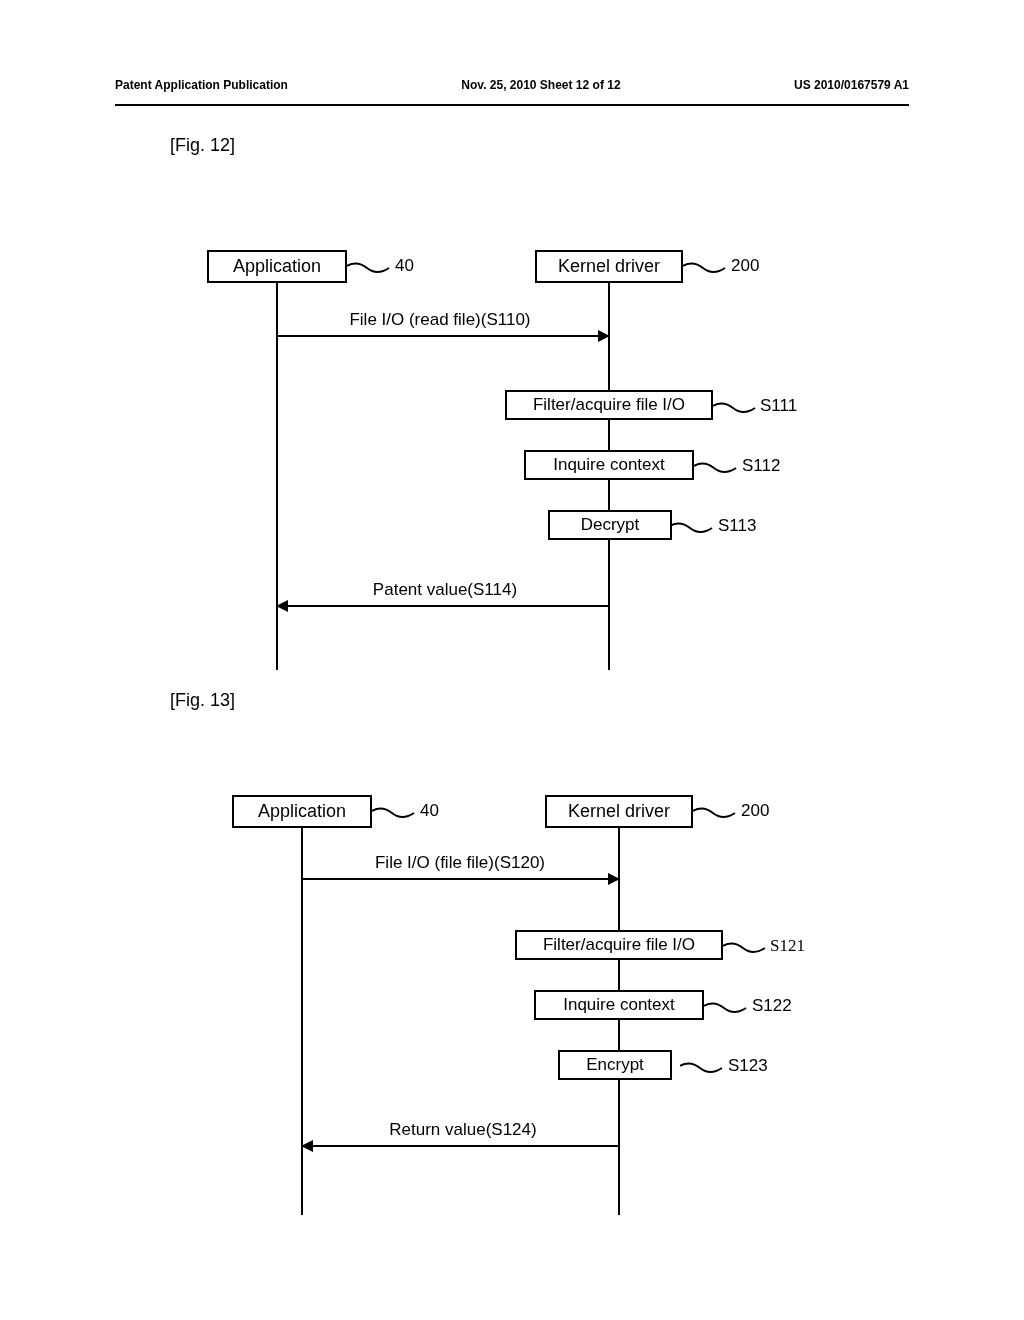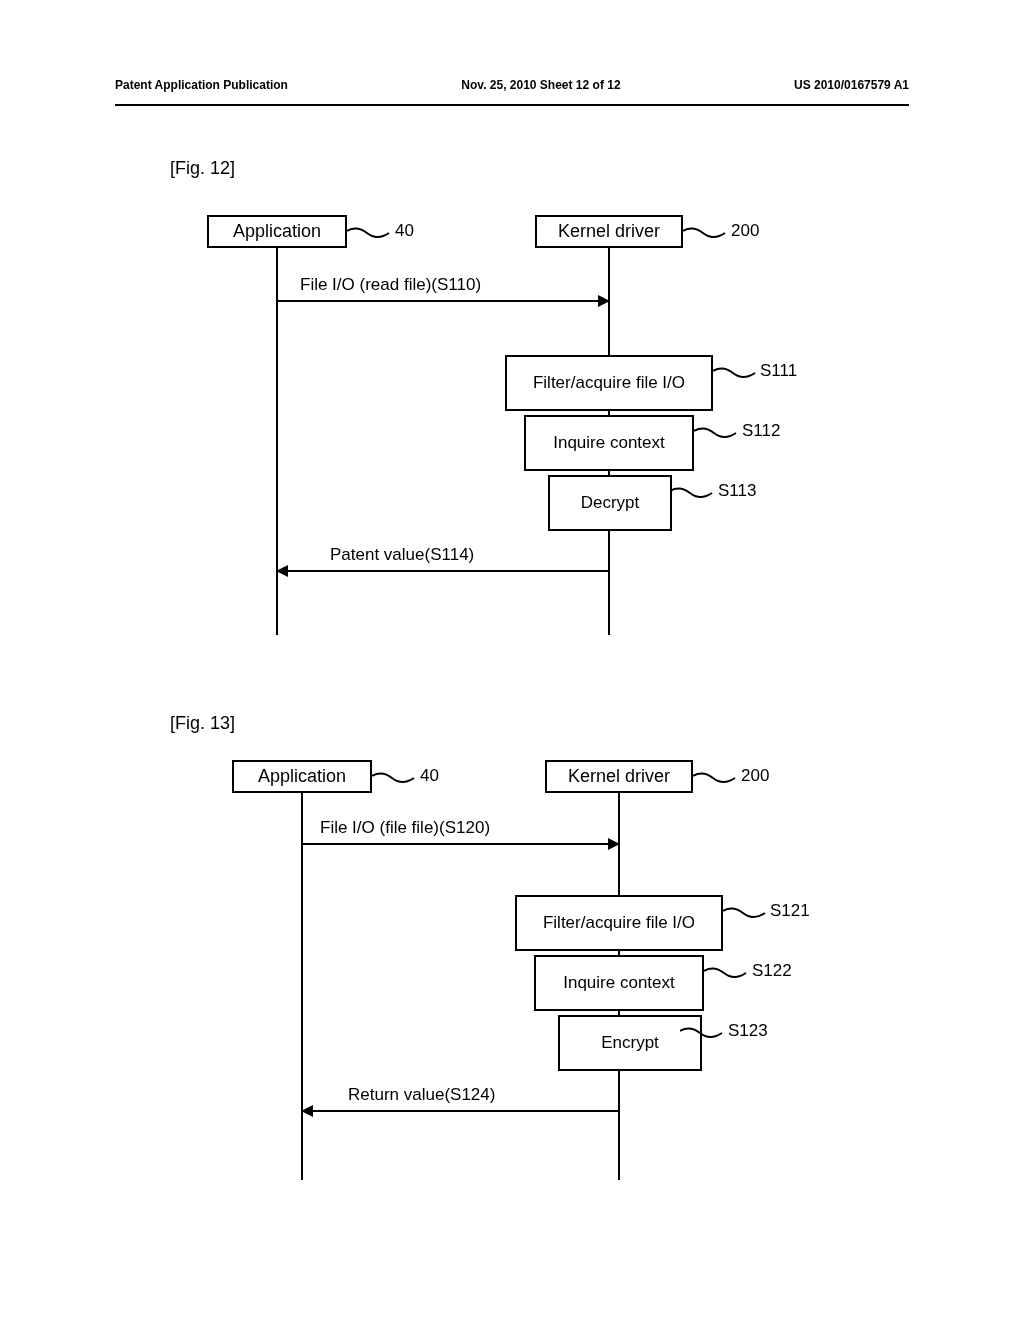--- a/index.html
+++ b/index.html
@@ -30,24 +30,24 @@
     position: absolute;
     top: 104px;
     left: 115px;
     right: 115px;
     height: 2px;
     background: #000;
   }
   .fig-label {
     font-size: 18px;
     position: absolute;
-    margin-top: 23px;
   }
   .diagram {
     position: absolute;
+    margin-top: 35px;
   }
   .lifeline-box {
     position: absolute;
     border: 2px solid #000;
     background: #fff;
     text-align: center;
     font-size: 18px;
     padding: 4px 0;
     box-sizing: border-box;
   }
@@ -57,21 +57,21 @@
     background: #000;
   }
   .msg-line {
     position: absolute;
     height: 2px;
     background: #000;
   }
   .msg-text {
     position: absolute;
     font-size: 17px;
-    text-align: left;
+    text-align: center;
   }
   .arrow-right {
     position: absolute;
     width: 0; height: 0;
     border-top: 6px solid transparent;
     border-bottom: 6px solid transparent;
     border-left: 12px solid #000;
   }
   .arrow-left {
     position: absolute;
@@ -79,21 +79,21 @@
     border-top: 6px solid transparent;
     border-bottom: 6px solid transparent;
     border-right: 12px solid #000;
   }
   .step-box {
     position: absolute;
     border: 2px solid #000;
     background: #fff;
     text-align: center;
     font-size: 17px;
-    padding: 16px 0;
+    padding: 3px 0;
     box-sizing: border-box;
   }
   .ref-label {
     position: absolute;
     font-size: 17px;
   }
   .curve {
     position: absolute;
   }
 </style>
@@ -173,29 +173,29 @@
     <div class="lifeline" style="left:618px; top:32px; height:388px;"></div>
 
     <span class="msg-text" style="left:320px; top:58px; width:280px;">File I/O (file file)(S120)</span>
     <div class="msg-line" style="left:303px; top:83px; width:305px;"></div>
     <div class="arrow-right" style="left:608px; top:78px;"></div>
 
     <div class="step-box" style="left:515px; top:135px; width:208px;">Filter/acquire file I/O</div>
     <svg class="curve" style="left:723px; top:143px;" width="50" height="20">
         <path d="M0 8 Q10 2 20 10 Q30 18 42 10" stroke="#000" stroke-width="2" fill="none"></path>
       </svg>
-    <span class="ref-label" style="left:770px; top:141px;">S121</span>
+    <span class="ref-label" style="left:770px; top:141px;font-family:Liberation Serif, serif;">S121</span>
 
     <div class="step-box" style="left:534px; top:195px; width:170px;">Inquire context</div>
     <svg class="curve" style="left:704px; top:203px;" width="50" height="20">
         <path d="M0 8 Q10 2 20 10 Q30 18 42 10" stroke="#000" stroke-width="2" fill="none"></path>
       </svg>
     <span class="ref-label" style="left:752px; top:201px;text-align:right;">S122</span>
 
-    <div class="step-box" style="left:558px; top:255px; width:144px;">Encrypt</div>
+    <div class="step-box" style="left:558px; top:255px; width:114px;">Encrypt</div>
     <svg class="curve" style="left:680px; top:263px;" width="50" height="20">
         <path d="M0 8 Q10 2 20 10 Q30 18 42 10" stroke="#000" stroke-width="2" fill="none"></path>
       </svg>
     <span class="ref-label" style="left:728px; top:261px;">S123</span>
 
     <span class="msg-text" style="left:348px; top:325px; width:230px;">Return value(S124)</span>
     <div class="msg-line" style="left:313px; top:350px; width:305px;"></div>
     <div class="arrow-left" style="left:301px; top:345px;"></div>
   </div>
 

